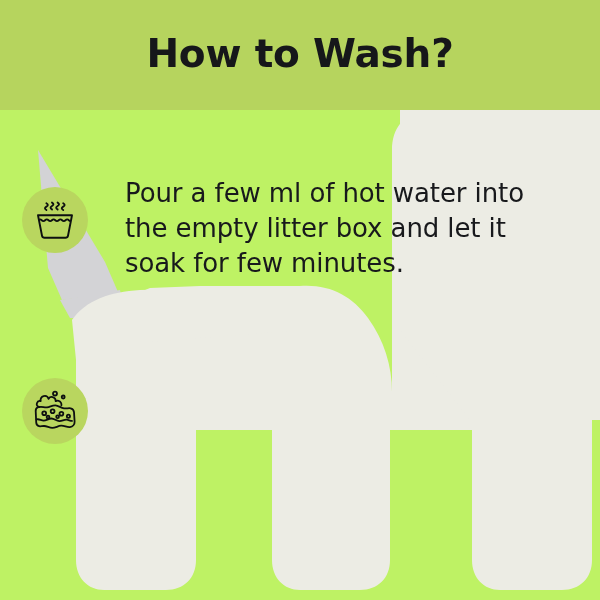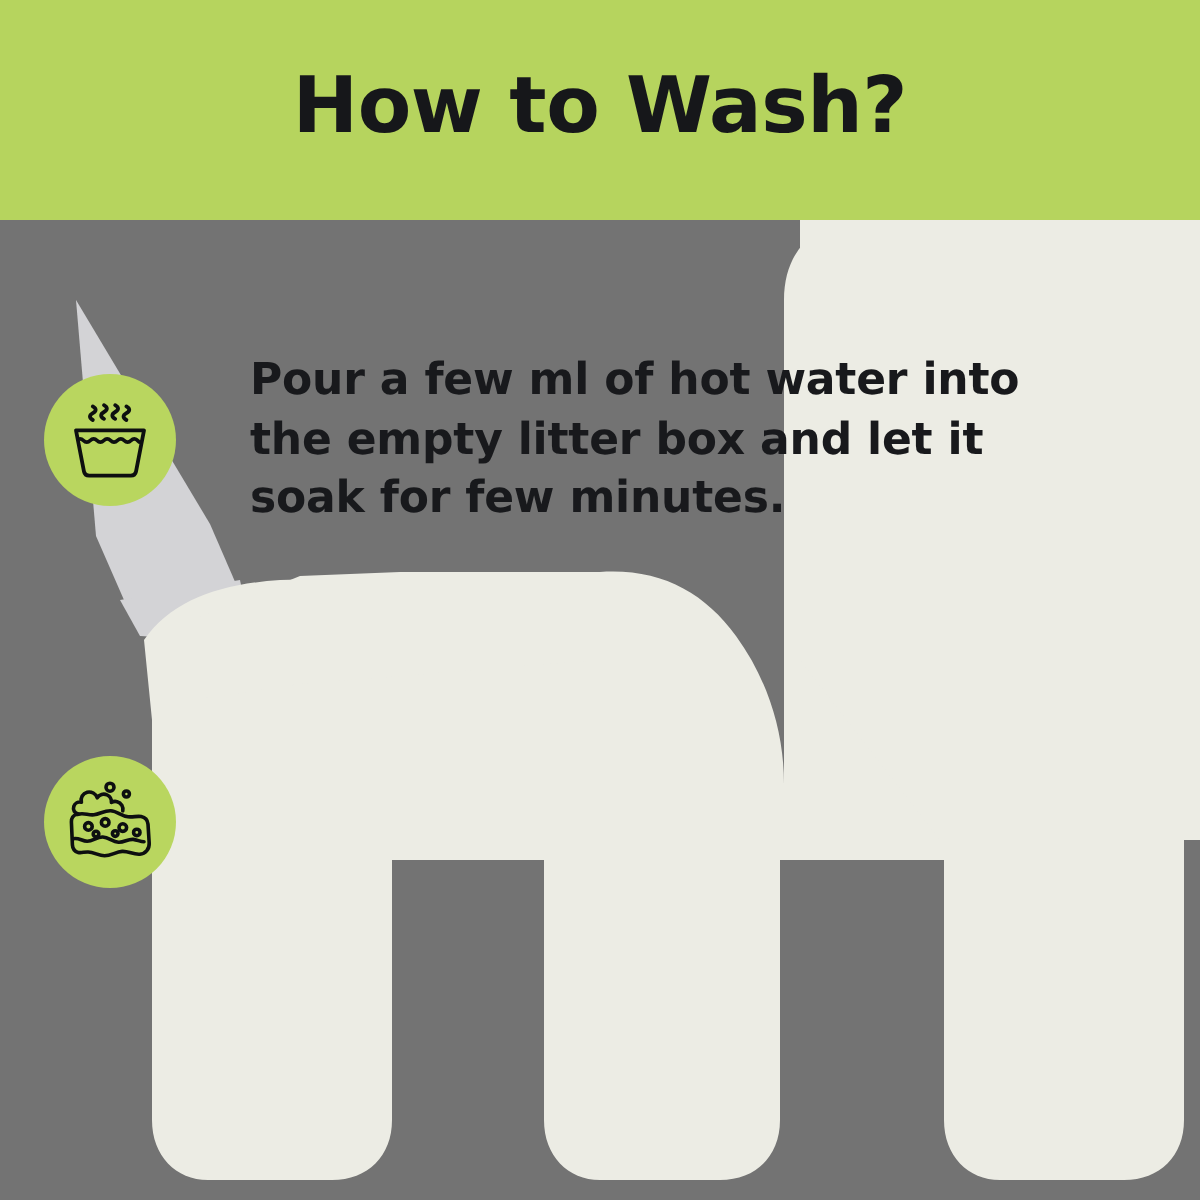--- a/index.html
+++ b/index.html
@@ -10,21 +10,21 @@
     width: 600px;
     height: 600px;
     overflow: hidden;
     font-family: "DejaVu Sans", "Liberation Sans", sans-serif;
     background: #e8e8ea;
   }
   .infographic {
     position: relative;
     width: 600px;
     height: 600px;
-    background: #737373;
+    background: #bef264;
     overflow: hidden;
   }
 
   
   .bg-watermark {
     position: absolute;
     left: 0;
     top: 0;
     width: 600px;
     height: 600px;
@@ -86,22 +86,22 @@
   .step-1 .step-icon-circle { margin-top: 11px; }
   .step-2 .step-icon-circle { margin-top: 31px; }
 
   .step-icon-circle svg {
     display: block;
   }
 
   .step-text {
     flex: 1 1 auto;
     margin-left: 37px;
-    font-size: 22px;
-    font-weight: bold;
+    font-size: 26px;
+    font-weight: normal;
     line-height: 1.345;
     color: #18191c;
     letter-spacing: -0.1px;
   }
   .step-1 .step-text { padding-top: 0px; max-width: 400px; }
   .step-2 .step-text { padding-top: 0px; max-width: 462px; }
 </style>
 </head>
 <body>
 

